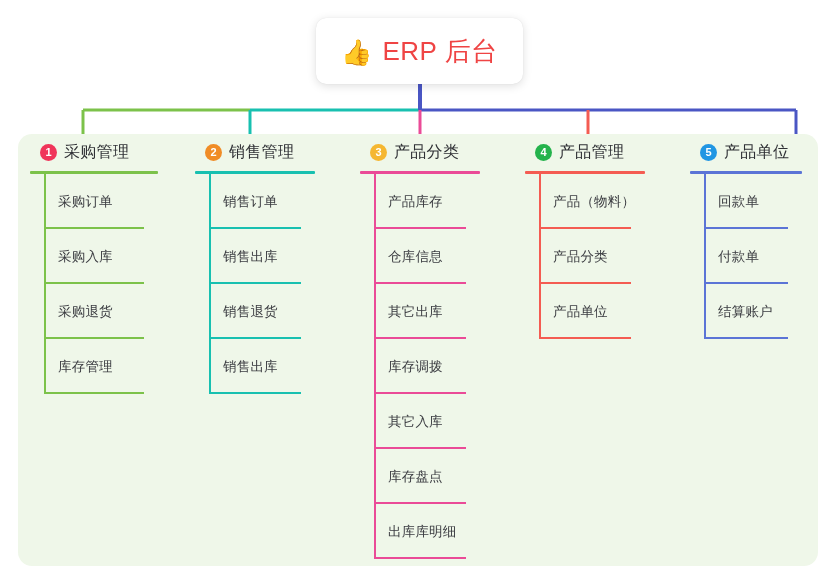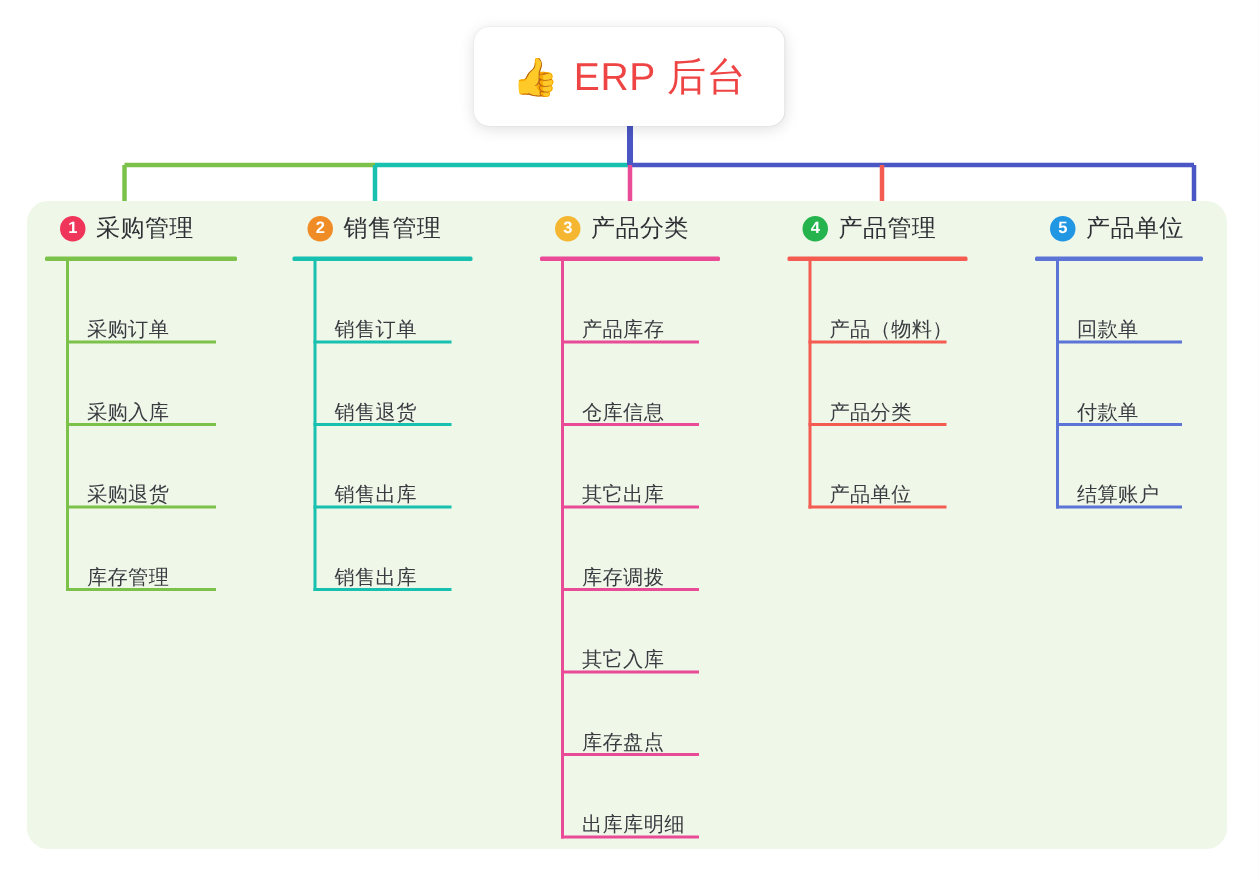--- a/index.html
+++ b/index.html
@@ -130,21 +130,21 @@
     height: 55px;
     box-sizing: border-box;
     padding-left: 14px;
     display: flex;
     align-items: flex-end;
   }
   .leaf-label {
     font-size: 13.5px;
     color: #3a3b40;
     white-space: nowrap;
-    padding-bottom: 0;
+    padding-bottom: 18px;
     letter-spacing: 0.2px;
   }
   .leaf-rule {
     position: absolute;
     left: 0;
     bottom: 0;
     height: 2px;
   }
 </style>
 </head>
@@ -207,31 +207,31 @@
           <span class="col-title">销售管理</span>
         </div>
         <div class="col-rule" style="background: rgb(24, 192, 176); width: 120px; margin-left: 8px;"></div>
         <div class="leaves">
           <div class="spine" style="background: rgb(24, 192, 176); height: 220px;"></div>
           <div class="leaf">
             <span class="leaf-label">销售订单</span>
             <div class="leaf-rule" style="background: rgb(24, 192, 176); width: 92px;"></div>
           </div>
           <div class="leaf">
+            <span class="leaf-label">销售出库</span>
+            <div class="leaf-rule" style="background: rgb(24, 192, 176); width: 92px;"></div>
+          </div>
+          <div class="leaf">
             <span class="leaf-label">销售退货</span>
             <div class="leaf-rule" style="background: rgb(24, 192, 176); width: 92px;"></div>
           </div>
           <div class="leaf">
             <span class="leaf-label">销售出库</span>
             <div class="leaf-rule" style="background: rgb(24, 192, 176); width: 92px;"></div>
           </div>
-          <div class="leaf">
-            <span class="leaf-label">销售出库</span>
-            <div class="leaf-rule" style="background: rgb(24, 192, 176); width: 92px;"></div>
-          </div>
         </div>
       </div>
       <div class="column" style="left: 334px; width: 140px;">
         <div class="col-head">
           <span class="badge" style="background: rgb(245, 183, 49);">3</span>
           <span class="col-title">产品分类</span>
         </div>
         <div class="col-rule" style="background: rgb(234, 75, 151); width: 120px; margin-left: 8px;"></div>
         <div class="leaves">
           <div class="spine" style="background: rgb(234, 75, 151); height: 385px;"></div>

